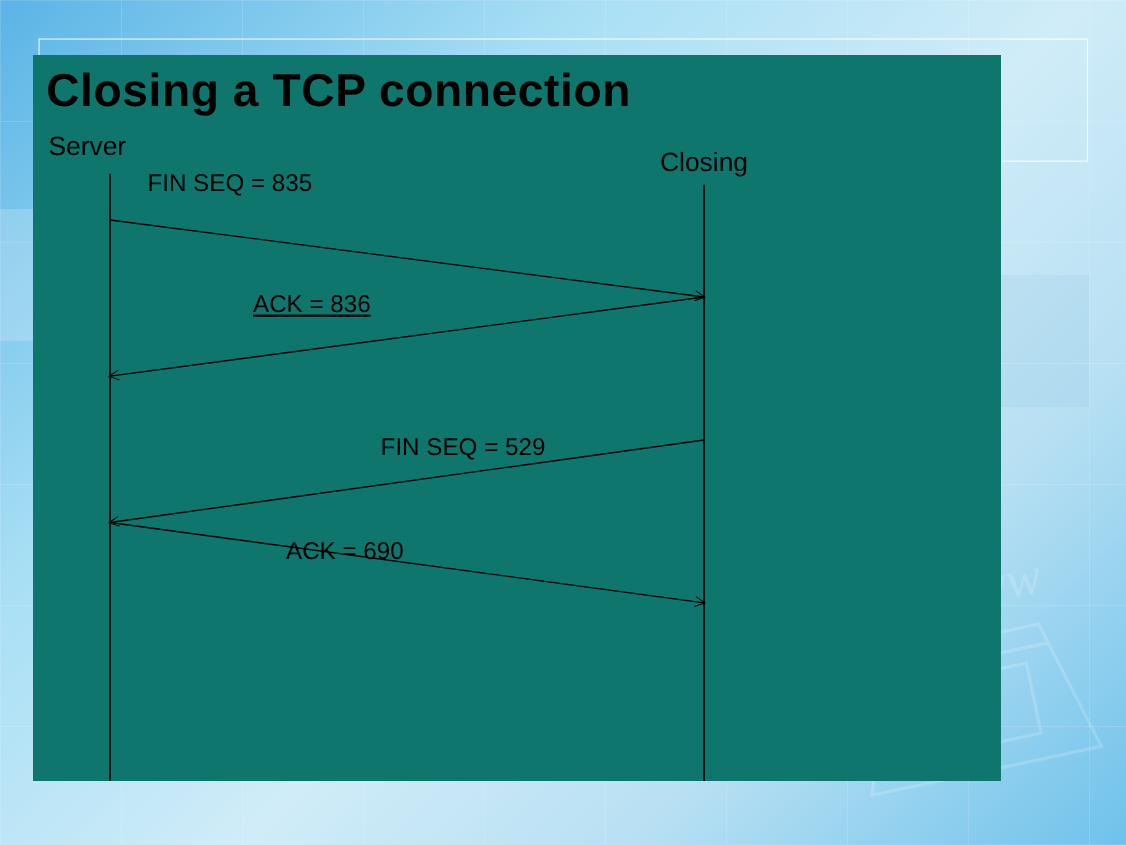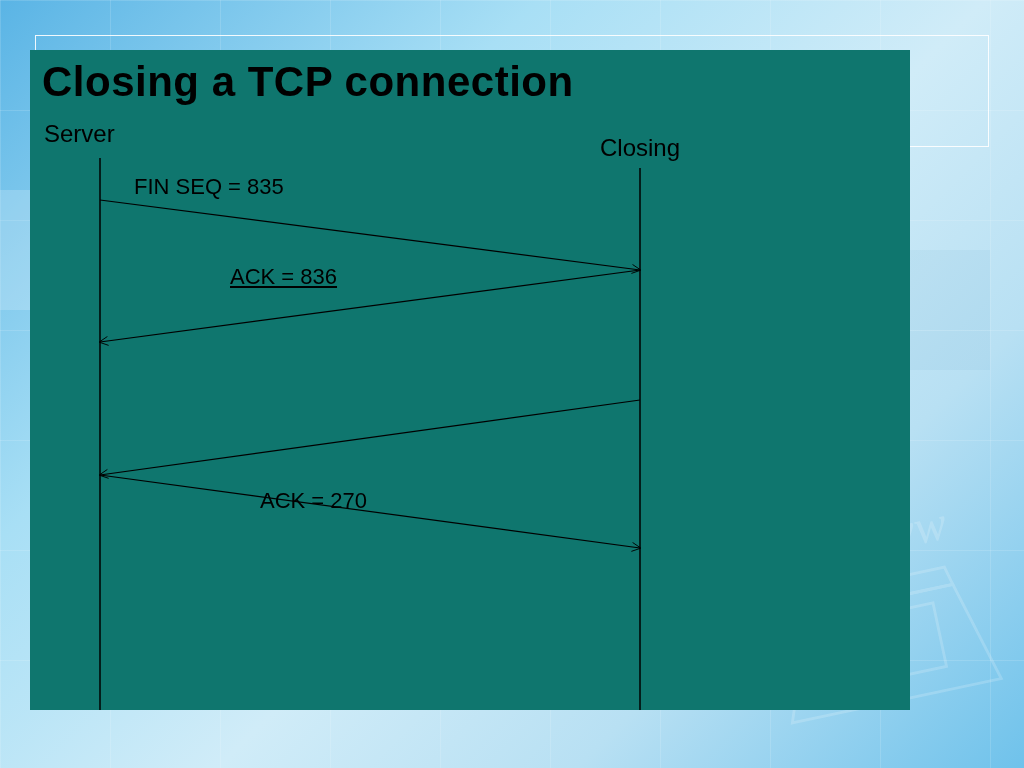--- a/index.html
+++ b/index.html
@@ -102,23 +102,24 @@
 
 <div class="frame"></div>
 
 <div class="slide">
 
   <div class="title">Closing a TCP connection</div>
 
   <div class="label" style="top:70px; left:14px;">Server</div>
   <div class="label" style="top:84px; left:570px;">Closing</div>
 
-  <div class="msg" style="top:124px; left:104px;">FIN  SEQ = 835</div>
+  <div class="msg" style="top:104px; left:104px;">FIN  SEQ = 835</div>
   <div class="msg" style="top:214px; left:200px;text-decoration:underline;">ACK = 836</div>
-  <div class="msg" style="top:438px; left:230px;">ACK = 270</div>
+  <div class="msg" style="top:344px; left:316px;">FIN SEQ = 529</div>
+  <div class="msg" style="top:438px; left:230px;">ACK = 690</div>
 
   <svg class="diagram" viewBox="0 0 880 660">
     <defs>
       <marker id="arrowR" viewBox="0 0 12 12" refX="10" refY="6" markerWidth="9" markerHeight="9" orient="auto">
         <path d="M1,1 L11,6 L1,11" fill="none" stroke="#000" stroke-width="1"></path>
       </marker>
       <marker id="arrowL" viewBox="0 0 12 12" refX="2" refY="6" markerWidth="9" markerHeight="9" orient="auto">
         <path d="M11,1 L1,6 L11,11" fill="none" stroke="#000" stroke-width="1"></path>
       </marker>
     </defs>

